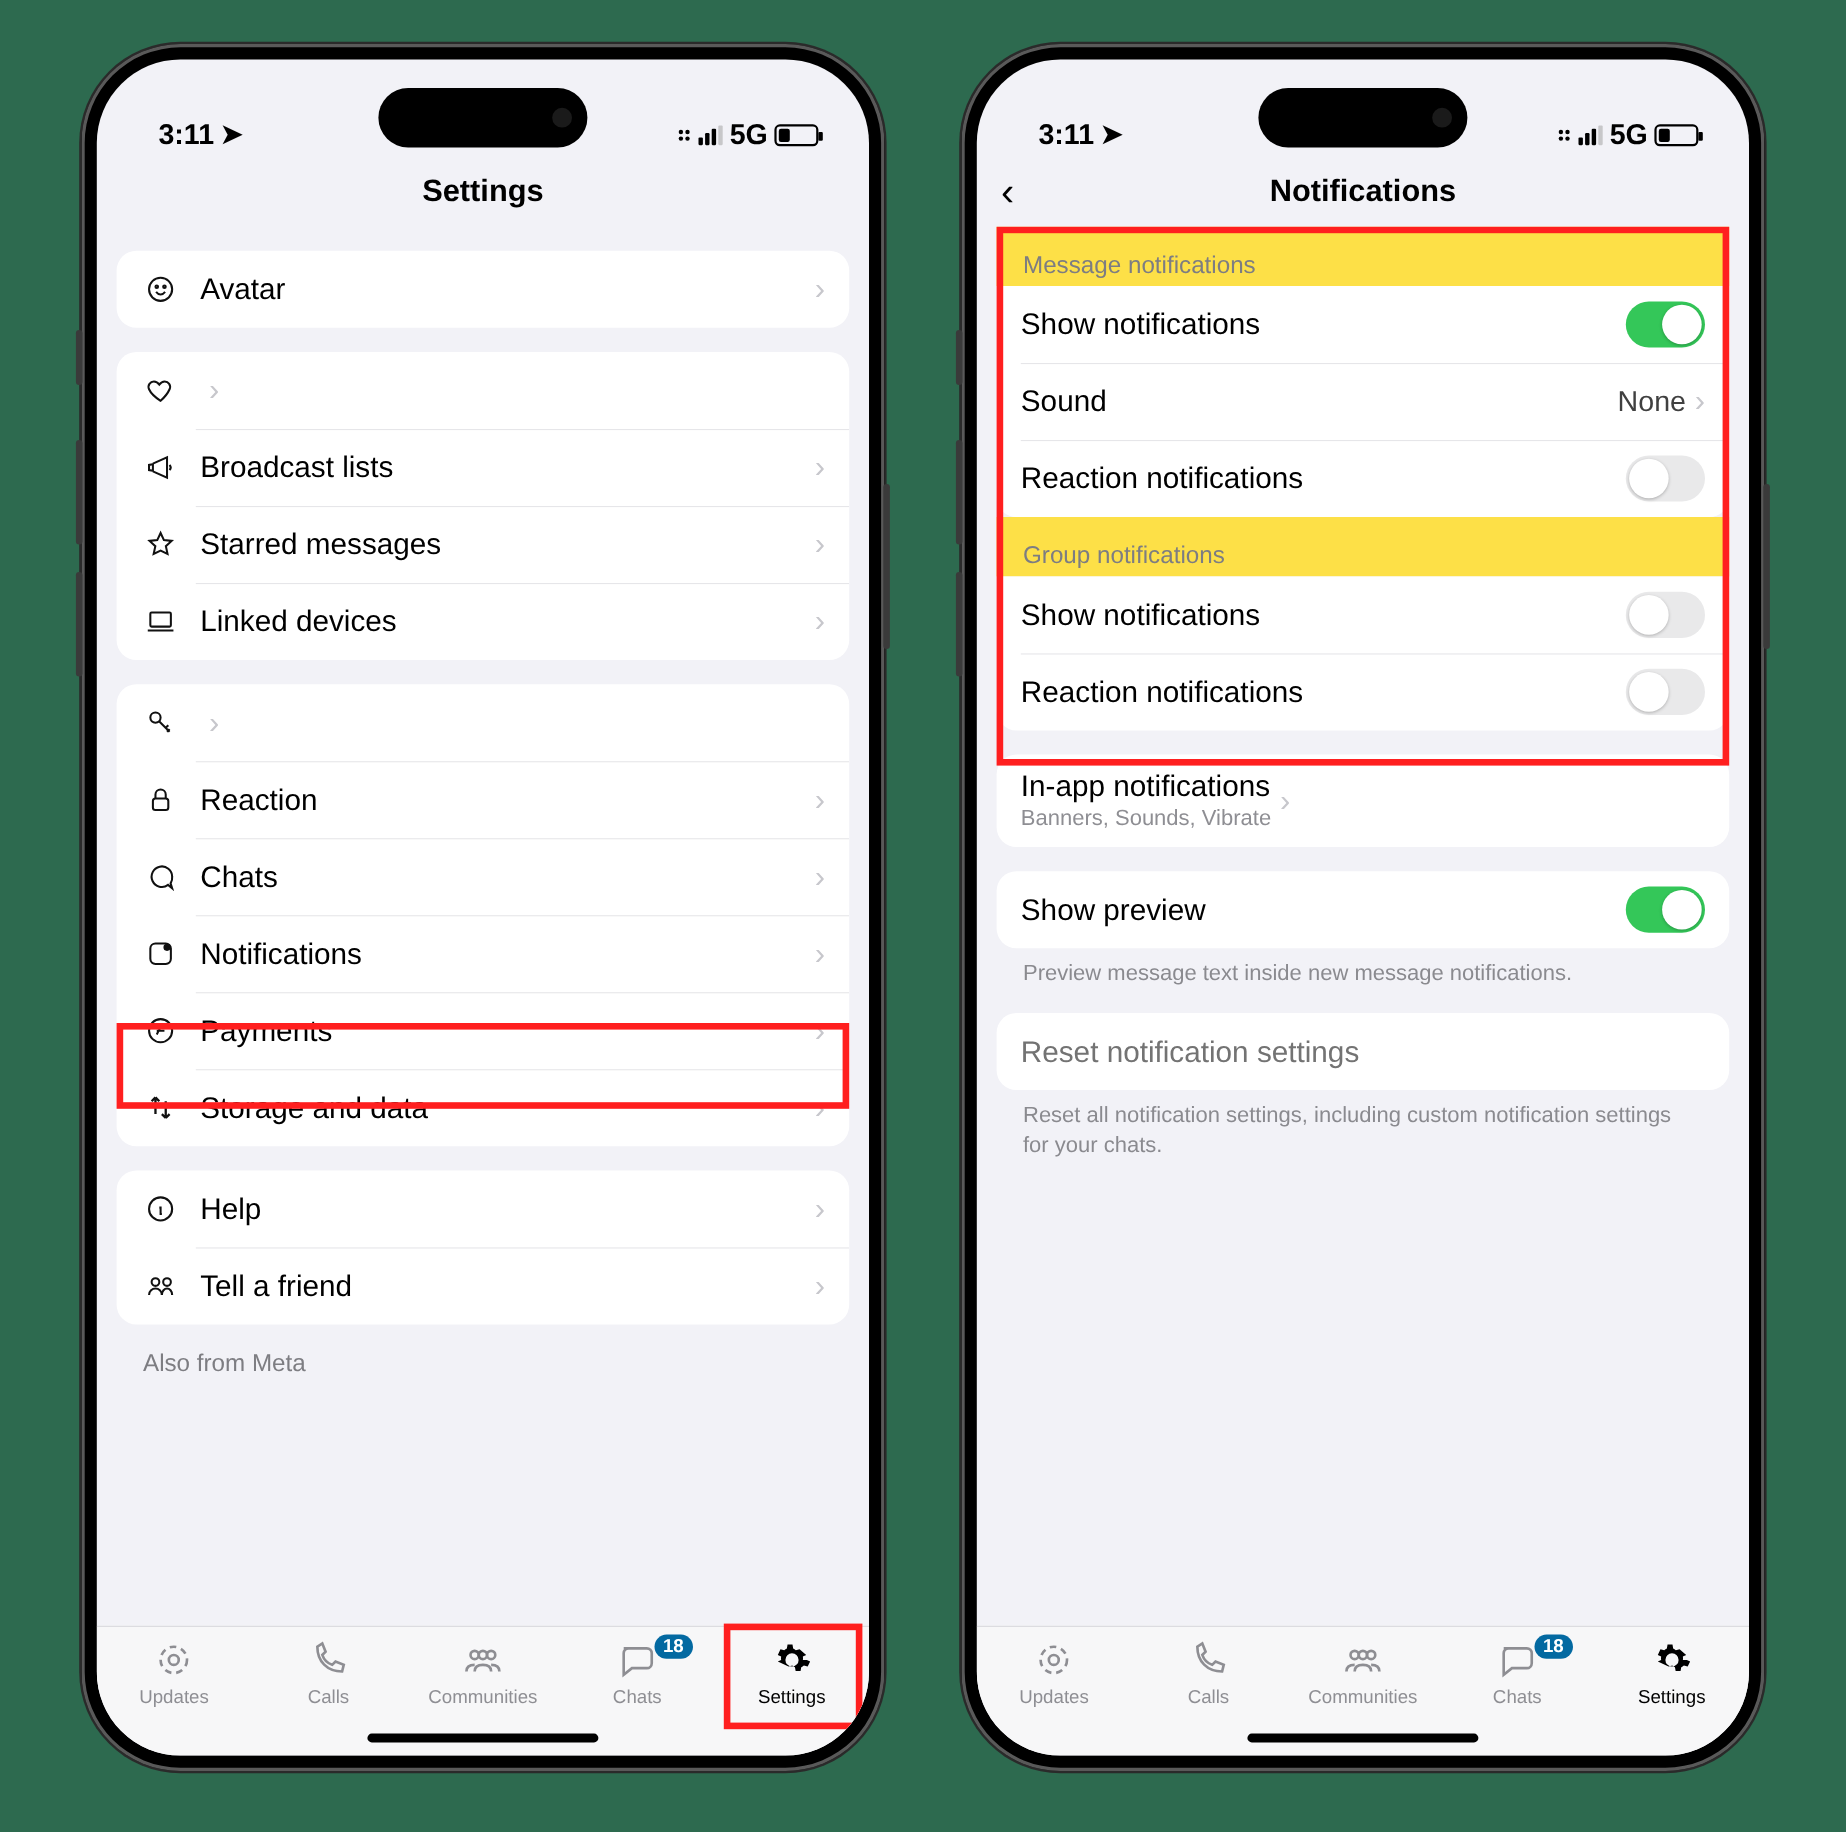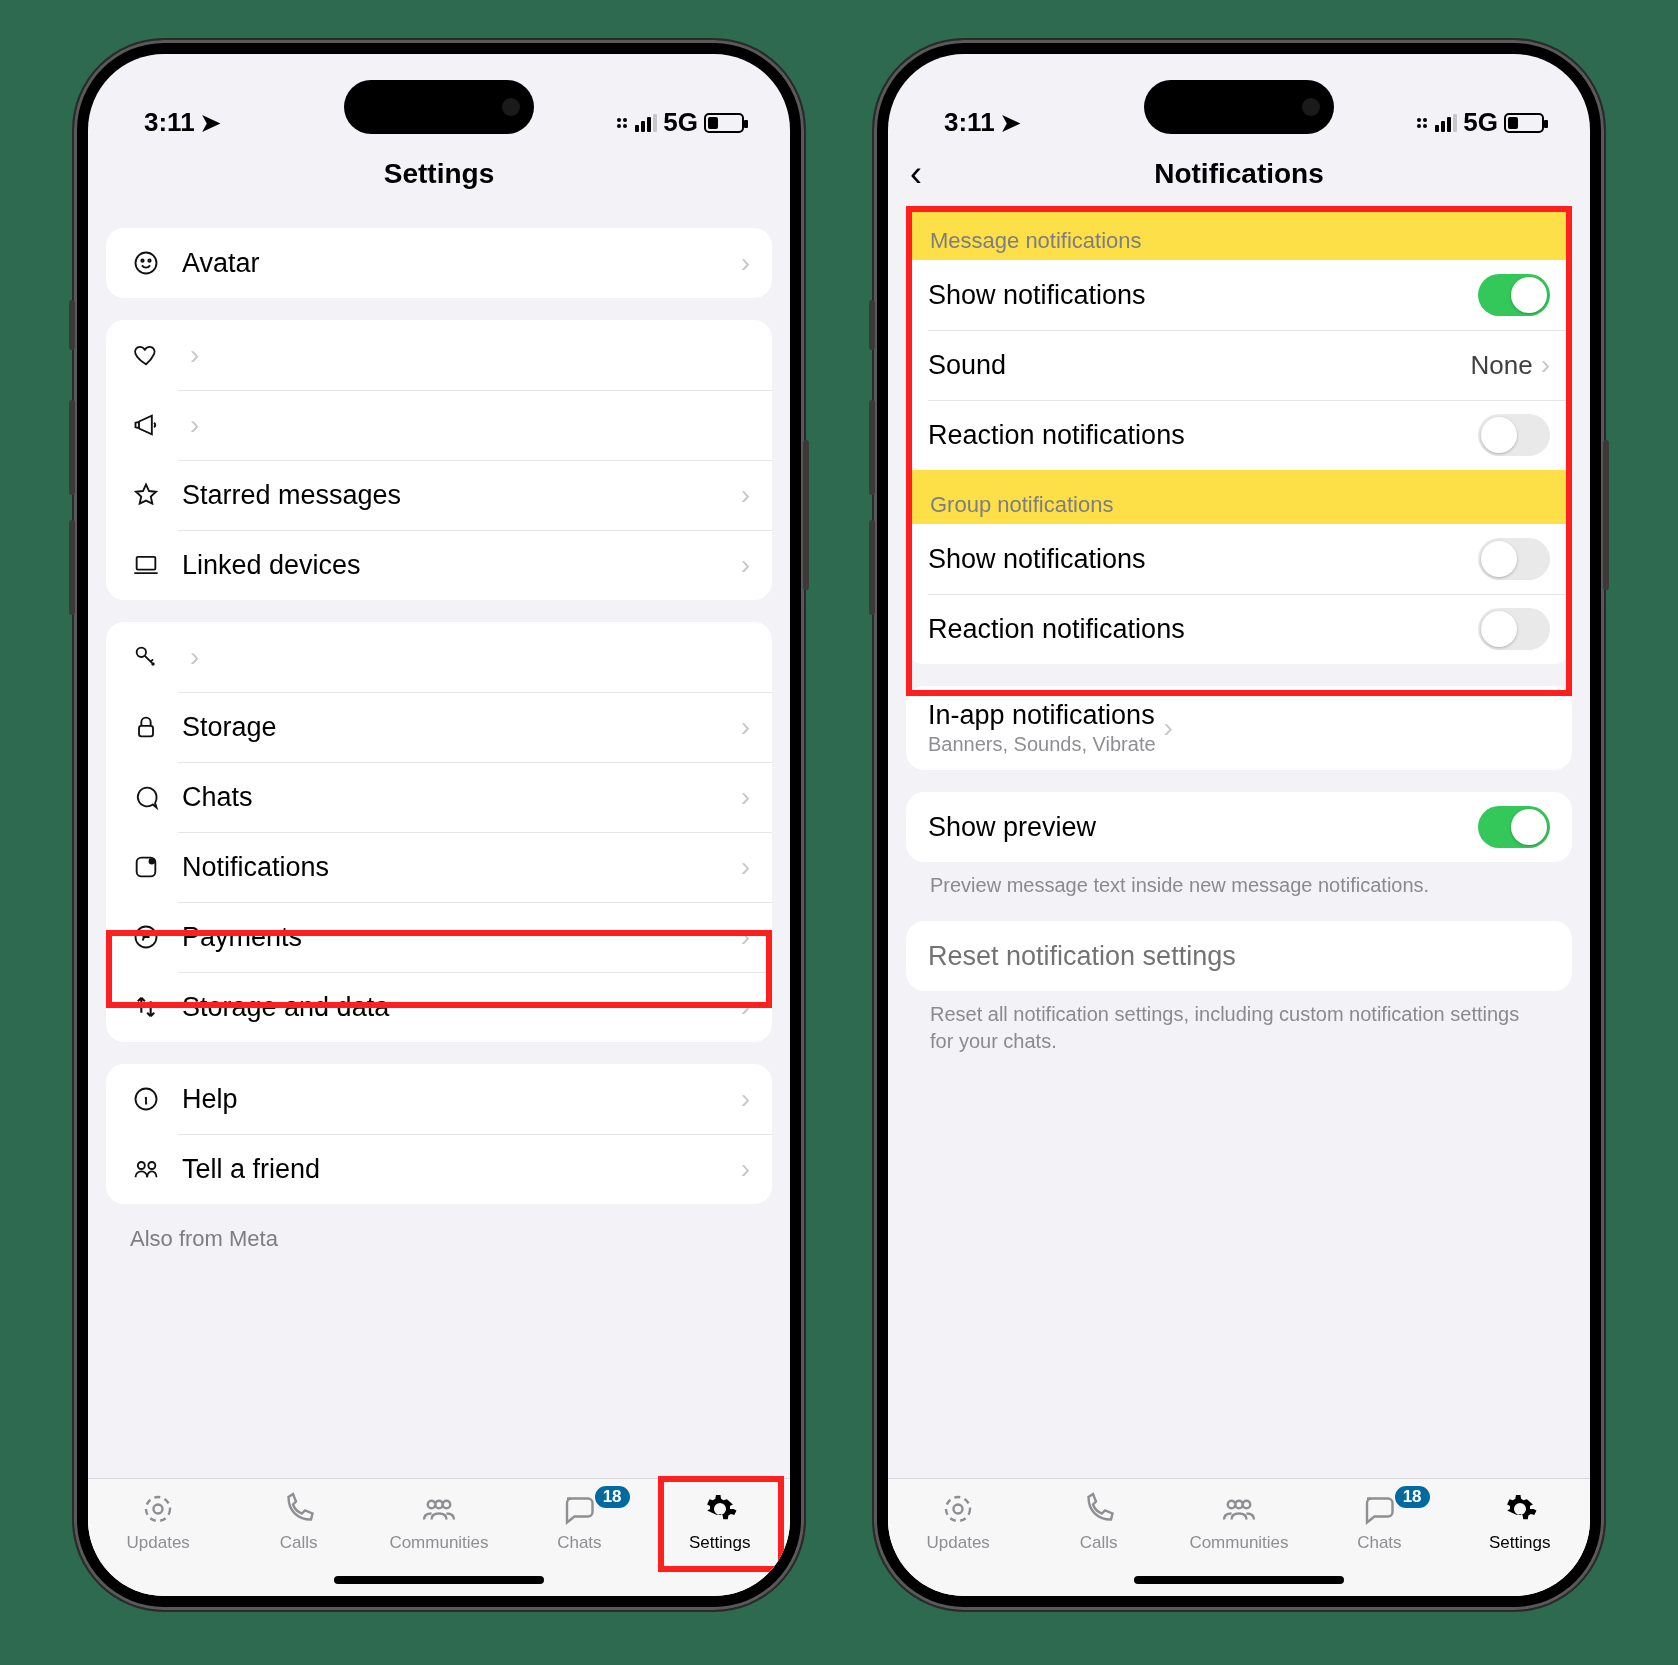--- a/index.html
+++ b/index.html
@@ -197,20 +197,21 @@
           <span class="chev">›</span>
         </div>
         <div class="row">
           <span class="ico">
               <svg viewBox="0 0 24 24" fill="none" stroke="currentColor" stroke-width="1.6">
                 <path d="M3 10v4l3 .6V9.4L3 10z"></path>
                 <path d="M6 9l11-5v16L6 15"></path>
                 <path d="M19 10a3 3 0 0 1 0 4"></path>
               </svg>
             </span>
+          <span class="label">Broadcast lists</span>
           <span class="chev">›</span>
         </div>
         <div class="row">
           <span class="ico">
               <svg viewBox="0 0 24 24" fill="none" stroke="currentColor" stroke-width="1.6">
                 <path d="M12 3l2.6 5.6 6 .6-4.5 4.1 1.3 6L12 16.8 6.6 19.3l1.3-6L3.4 9.2l6-.6L12 3z"></path>
               </svg>
             </span>
           <span class="label">Starred messages</span>
           <span class="chev">›</span>
@@ -237,21 +238,21 @@
             </span>
           <span class="chev">›</span>
         </div>
         <div class="row">
           <span class="ico">
               <svg viewBox="0 0 24 24" fill="none" stroke="currentColor" stroke-width="1.6">
                 <rect x="6" y="11" width="12" height="9" rx="2"></rect>
                 <path d="M8 11V8a4 4 0 1 1 8 0v3"></path>
               </svg>
             </span>
-          <span class="label">Storage</span>
+          <span class="label">Reaction</span>
           <span class="chev">›</span>
         </div>
         <div class="row">
           <span class="ico">
               <svg viewBox="0 0 24 24" fill="none" stroke="currentColor" stroke-width="1.6">
                 <path d="M21 12a8 8 0 1 0-3.2 6.4L21 21l-1.2-3.8A8 8 0 0 0 21 12z"></path>
               </svg>
             </span>
           <span class="label">Chats</span>
           <span class="chev">›</span>

